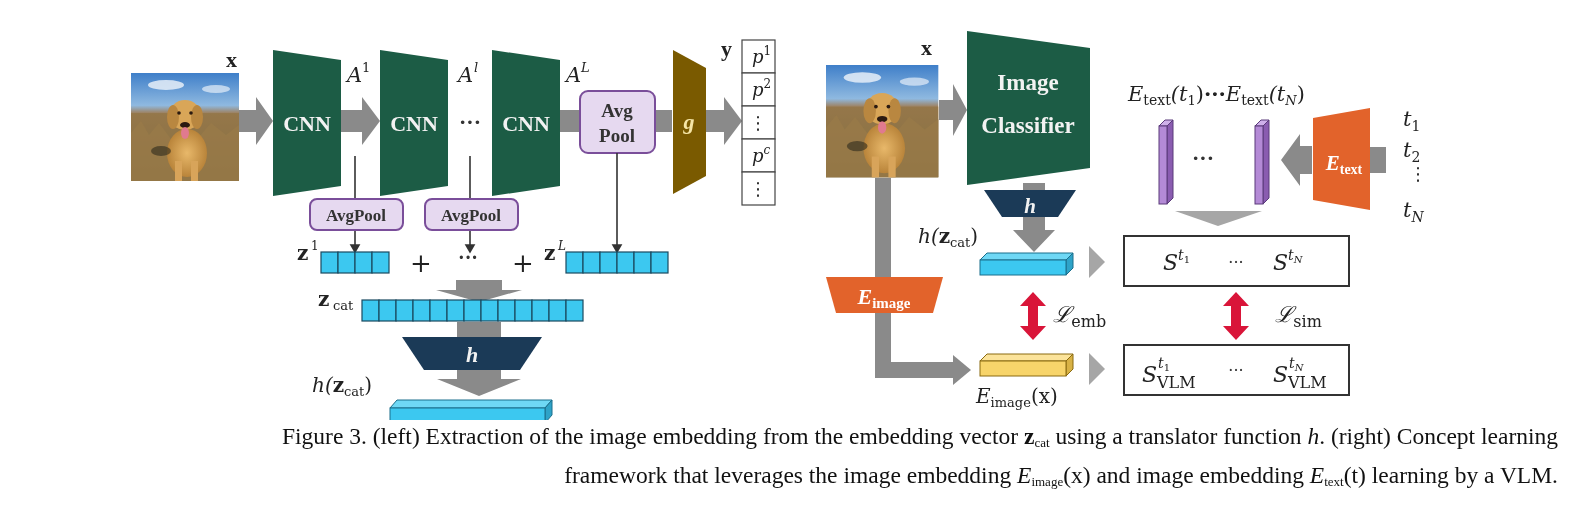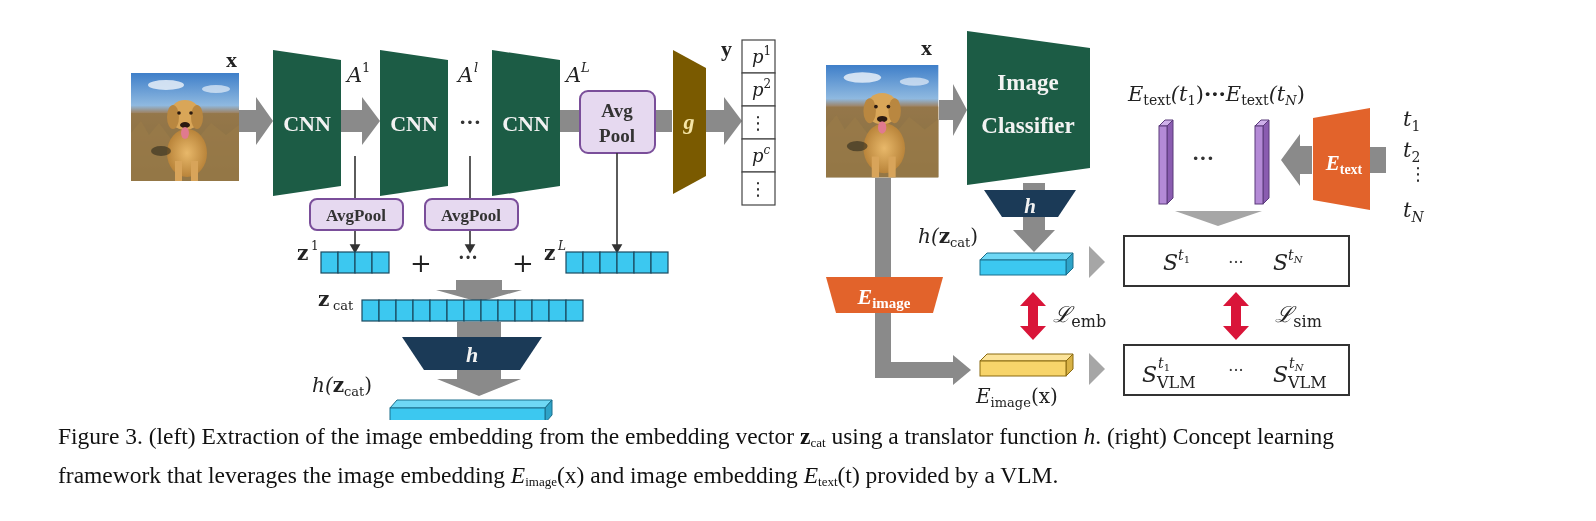--- a/index.html
+++ b/index.html
@@ -2,21 +2,21 @@
 <html><head>
 <meta charset="utf-8">
 <style>
   html, body { margin: 0; padding: 0; background: #ffffff; }
   body { width: 1596px; height: 521px; position: relative; overflow: hidden; }
   #diagram { position: absolute; left: 0; top: 0; width: 1596px; height: 420px; }
   .serif { font-family: "Liberation Serif", "DejaVu Serif", serif; }
   .cambria { font-family: "DejaVu Serif", "Liberation Serif", serif; }
   .caption {
     position: absolute; left: 58px; top: 420px; width: 1500px;
-    font-family: "Liberation Serif", serif; font-size: 23.5px; line-height: 32px; color: #111;
+    font-family: "Liberation Serif", serif; font-size: 23.5px; line-height: 32px; color: #111; text-align: right;
   }
   .caption i { font-family: "Liberation Serif", serif; }
   .caption sub { font-size: 13px; vertical-align: -3px; }
 </style>
 </head>
 <body>
 
 <svg id="diagram" xmlns="http://www.w3.org/2000/svg" width="1596" height="420" viewBox="0 0 1596 420">
   <defs>
     <linearGradient id="sky" x1="0" y1="0" x2="0" y2="1">
@@ -313,14 +313,14 @@
       <text class="cambria" x="1157" y="388" font-size="16" fill="#222">VLM</text>
       <text class="cambria" x="1236" y="376" font-size="16" fill="#333" text-anchor="middle">···</text>
       <text class="cambria" x="1273" y="382" font-size="22" font-style="italic" fill="#222"><tspan>S</tspan><tspan font-size="14" dx="1" dy="-14">t</tspan><tspan font-size="10" dy="3">N</tspan></text>
       <text class="cambria" x="1288" y="388" font-size="16" fill="#222">VLM</text>
     </g>
   </g>
 </svg>
 
 <div class="caption">
   <span>Figure 3. (left) Extraction of the image embedding from the embedding vector </span><b>z</b><sub>cat</sub><span> using a translator function </span><i>h</i><span>. (right) Concept learning</span><br>
-  <span>framework that leverages the image embedding </span><i>E</i><sub>image</sub><span>(x)</span><span> and image embedding </span><i>E</i><sub>text</sub><span>(t)</span><span> provided by a VLM.</span>
+  <span>framework that leverages the image embedding </span><i>E</i><sub>image</sub><span>(x)</span><span> and image embedding </span><i>E</i><sub>text</sub><span>(t)</span><span> learning by a VLM.</span>
 </div>
 
 </body></html>

